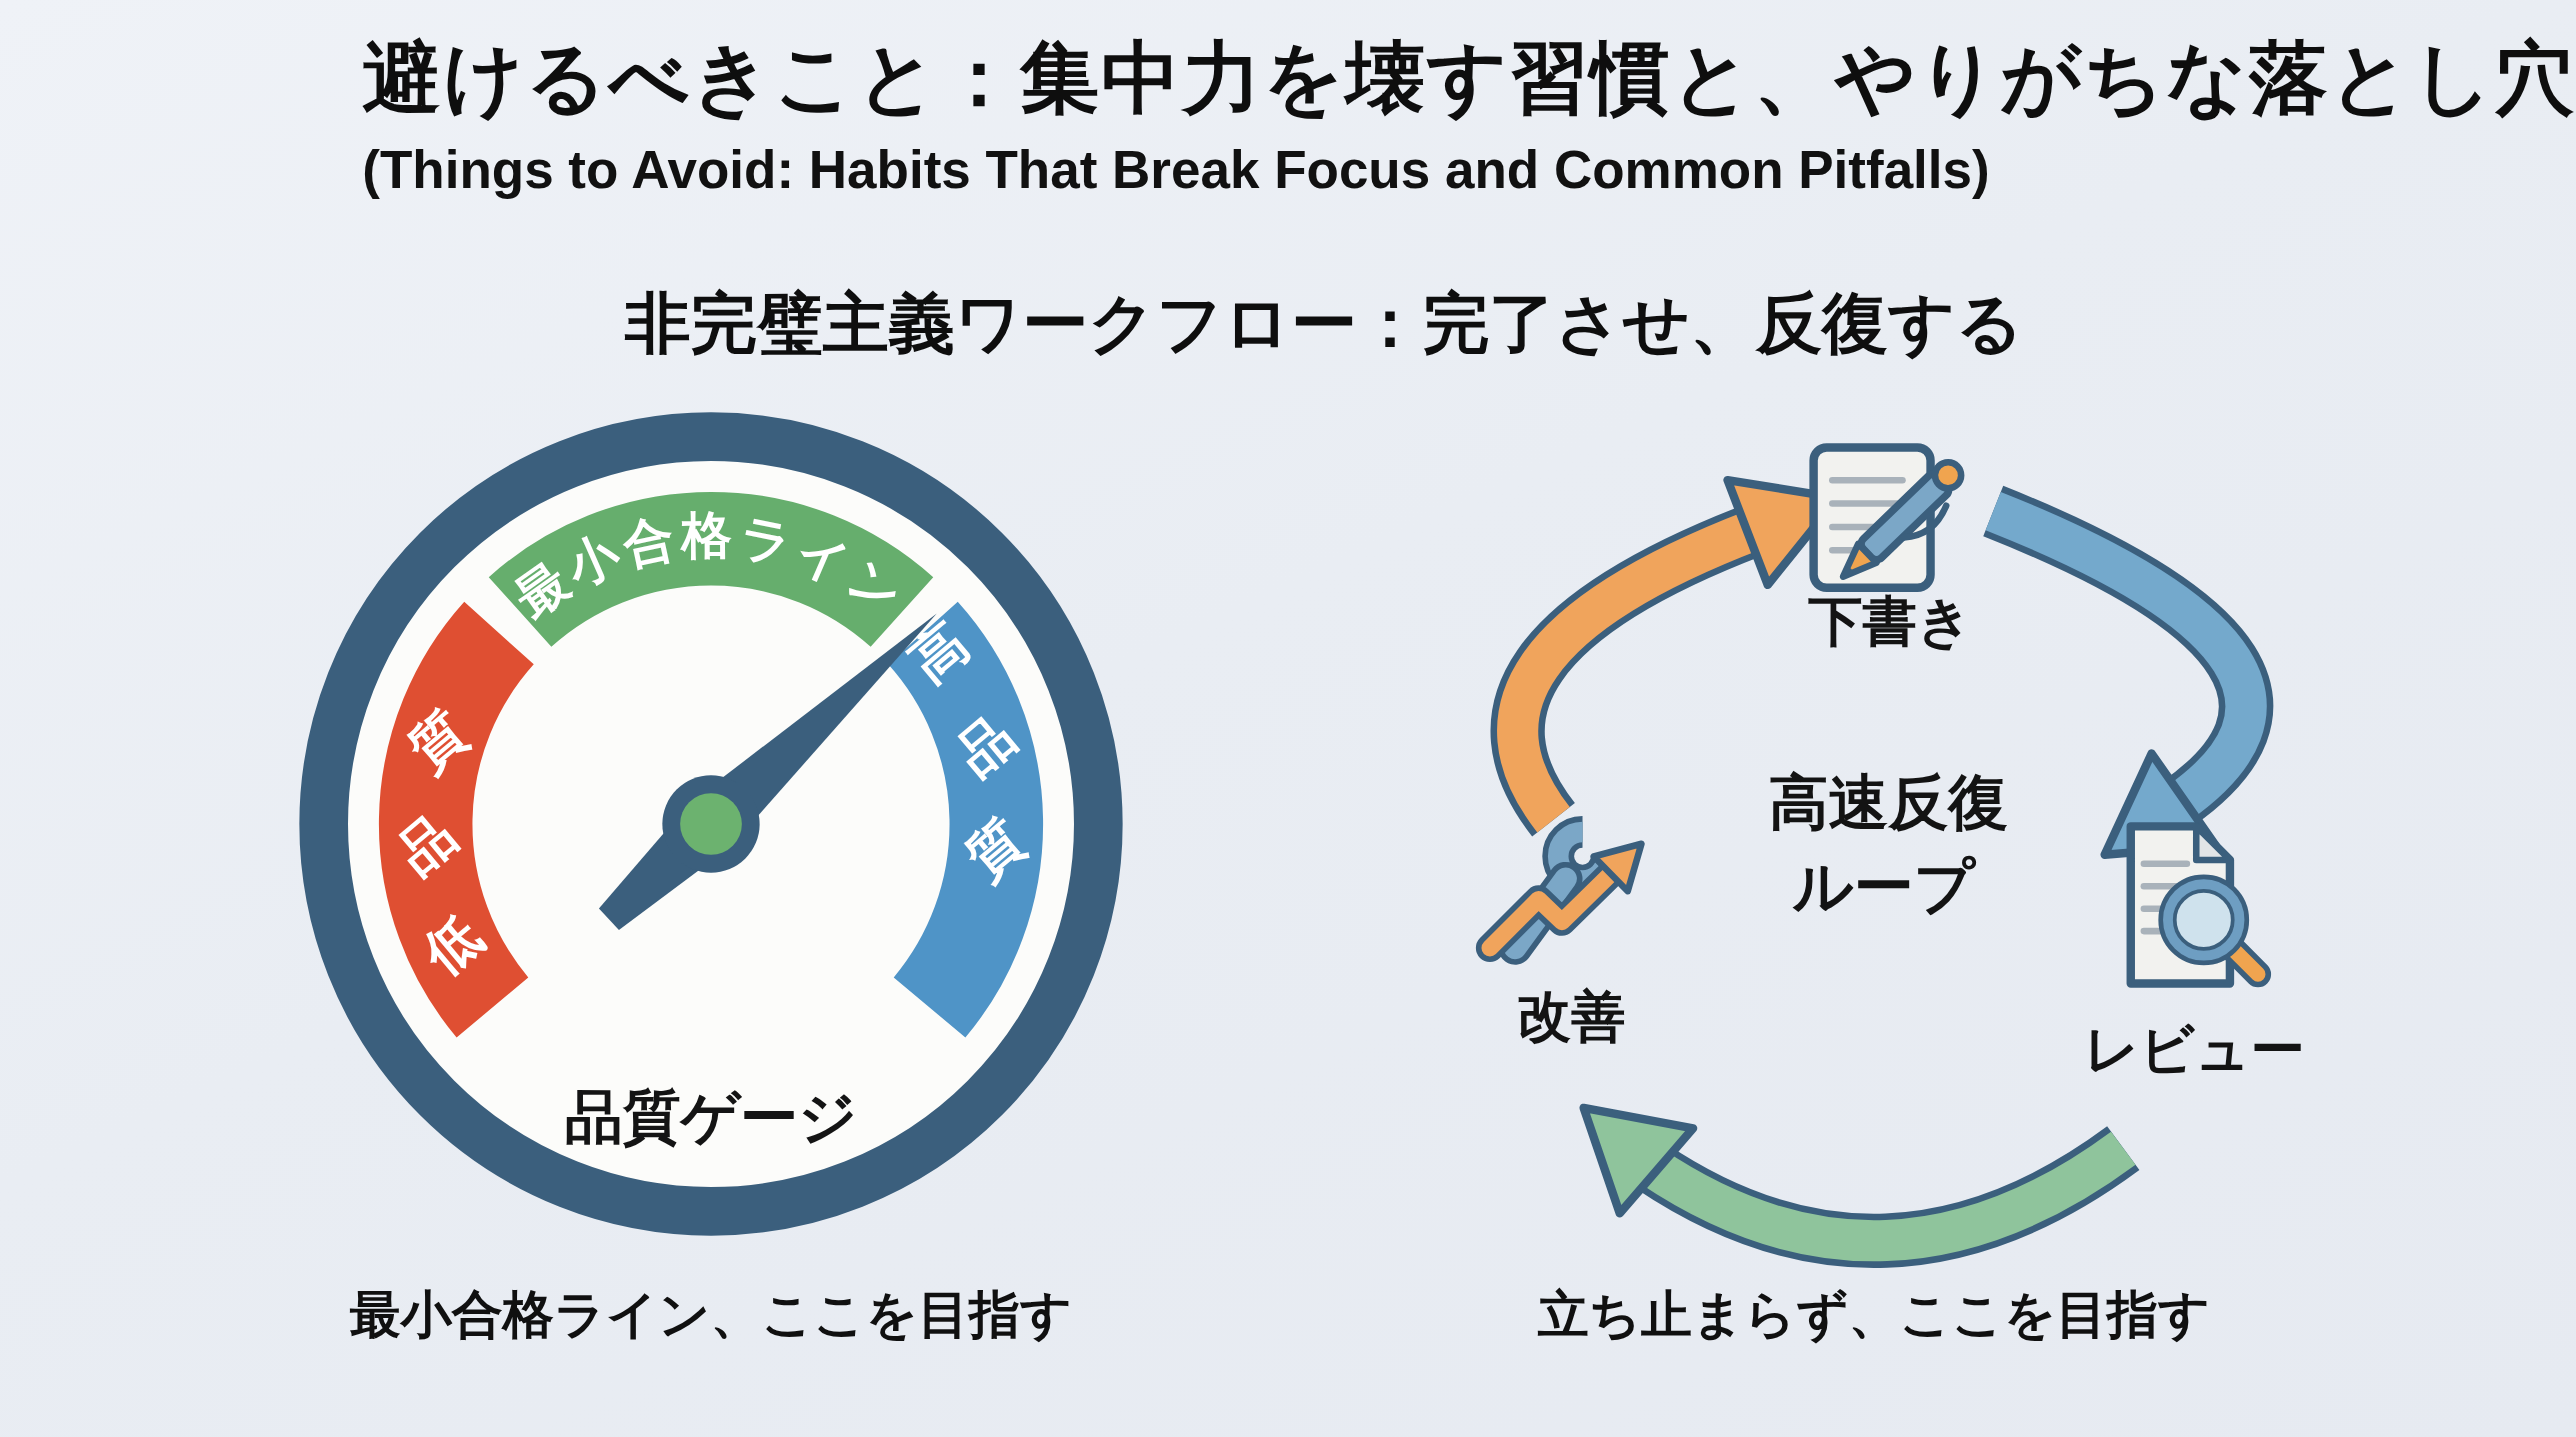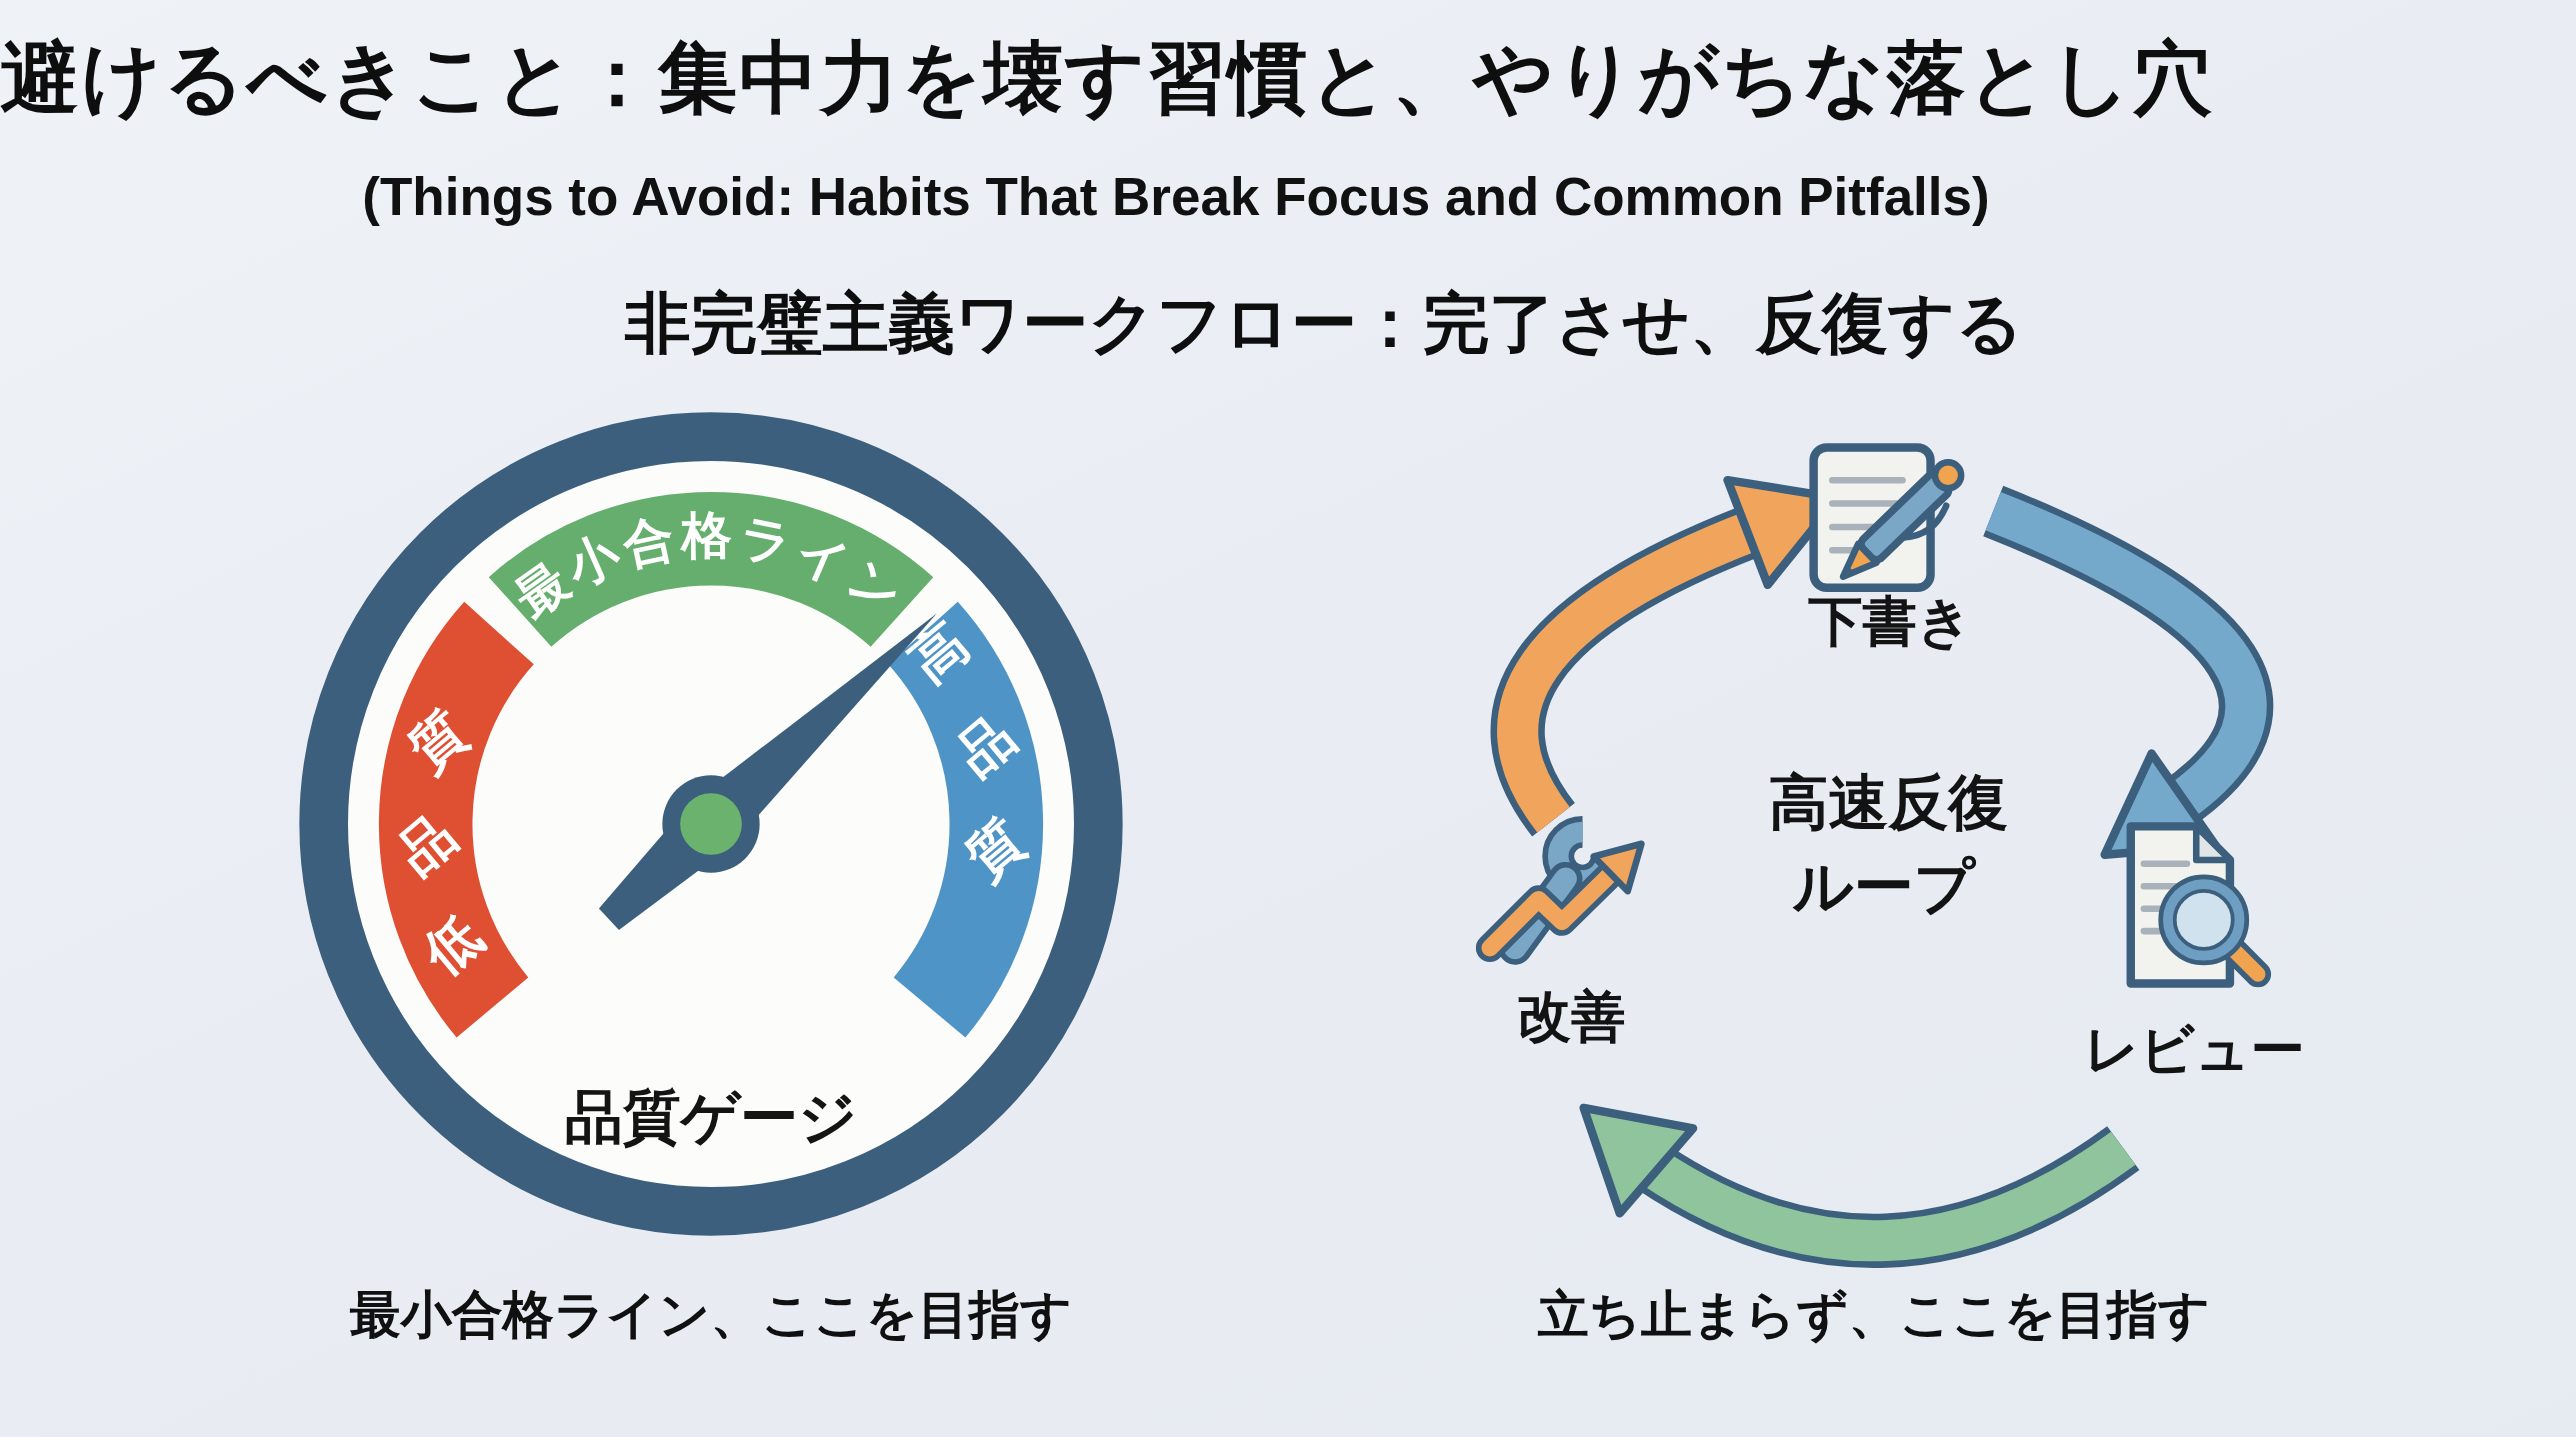--- a/index.html
+++ b/index.html
@@ -4,26 +4,26 @@
 <style>
   html,body{margin:0;padding:0;}
   body{
     width:2576px;height:1438px;overflow:hidden;position:relative;
     background:linear-gradient(155deg,#eff2f7 0%,#e9edf3 45%,#e6eaf1 100%);
     font-family:"Liberation Sans","DejaVu Sans",sans-serif;
     color:#131313;
   }
   .abs{position:absolute;}
   .page-title{
-    top:26px;left:0;width:2576px;text-align:left;
+    top:26px;left:0;width:2576px;text-align:right;
     font-size:79px;font-weight:800;letter-spacing:1.9px;color:#0e0e0e;
   }
   .page-subtitle{
     top:139px;left:0;width:2352px;text-align:center;
-    font-size:53px;font-weight:700;color:#111;margin-top:27px;
+    font-size:53px;font-weight:700;color:#111;
   }
   .section-header{
     top:279px;left:0;width:2576px;text-align:center;
     font-size:66px;font-weight:800;color:#0e0e0e;padding-left:36px;
   }
   .gauge-wrap{left:290px;top:403px;width:842px;height:842px;}
   .cycle-wrap{left:1474px;top:403px;width:842px;height:871px;}
   .caption{
     top:1281px;width:842px;text-align:center;
     font-size:51px;font-weight:800;color:#101010;

